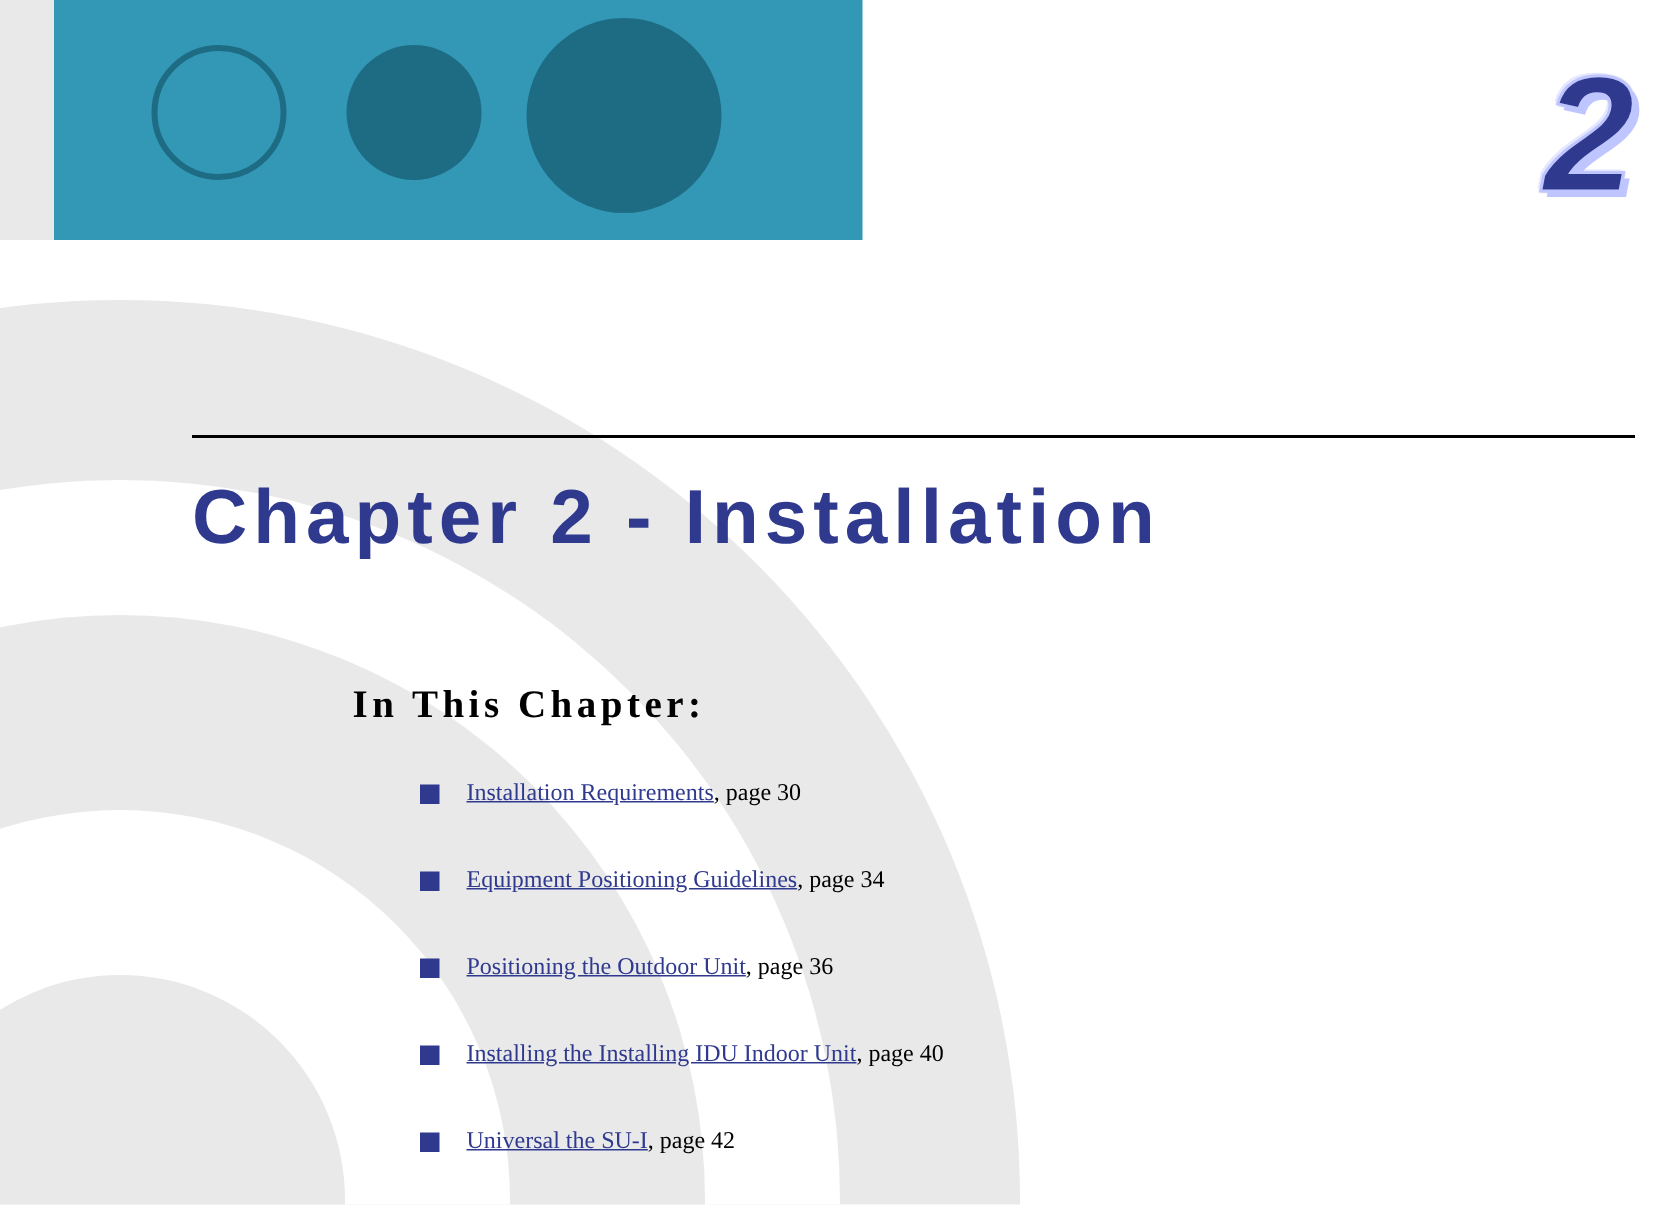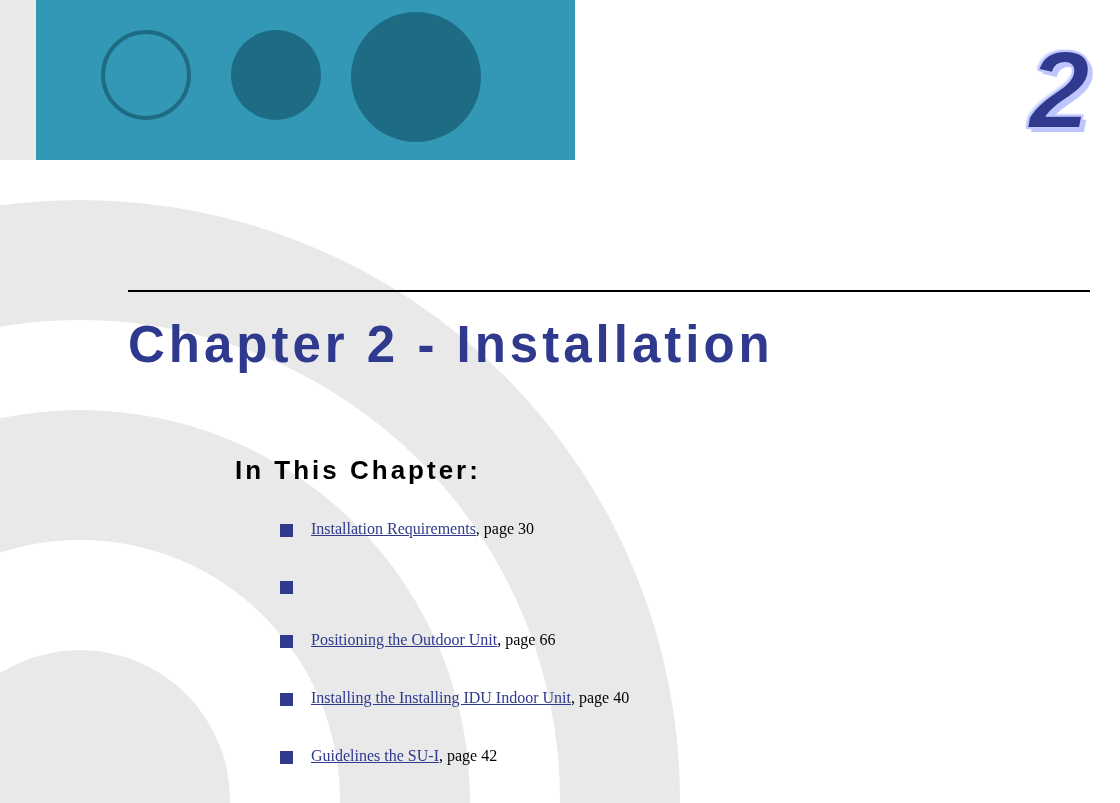--- a/index.html
+++ b/index.html
@@ -66,21 +66,21 @@
     font-weight: 700;
     letter-spacing: 4px;
     color: #2f3a8f;
   }
 
   
   .subhead {
     position: absolute;
     top: 455px;
     left: 235px;
-    font-family: Liberation Sans, sans-serif;
+    font-family: Liberation Serif, serif;
     font-size: 26px;
     font-weight: 700;
     letter-spacing: 3px;
     color: #000;
   }
 
   
   .toc {
     position: absolute;
     top: 520px;
@@ -147,32 +147,35 @@
 
 <div class="toc">
   <div class="toc-item">
     <div class="bullet"></div>
     <span>
       <a class="link" href="#">Installation Requirements</a><span class="page">, page 30</span>
     </span>
   </div>
   <div class="toc-item">
     <div class="bullet"></div>
+    <span>
+      <a class="link" href="#">Equipment Positioning Guidelines</a><span class="page">, page 34</span>
+    </span>
   </div>
   <div class="toc-item">
     <div class="bullet"></div>
     <span>
-      <a class="link" href="#">Positioning the Outdoor Unit</a><span class="page">, page 66</span>
+      <a class="link" href="#">Positioning the Outdoor Unit</a><span class="page">, page 36</span>
     </span>
   </div>
   <div class="toc-item">
     <div class="bullet"></div>
     <span>
       <a class="link" href="#">Installing the Installing IDU Indoor Unit</a><span class="page">, page 40</span>
     </span>
   </div>
   <div class="toc-item">
     <div class="bullet"></div>
     <span>
-      <a class="link" href="#">Guidelines the SU-I</a><span class="page">, page 42</span>
+      <a class="link" href="#">Universal the SU-I</a><span class="page">, page 42</span>
     </span>
   </div>
 </div>
 
 </body></html>

